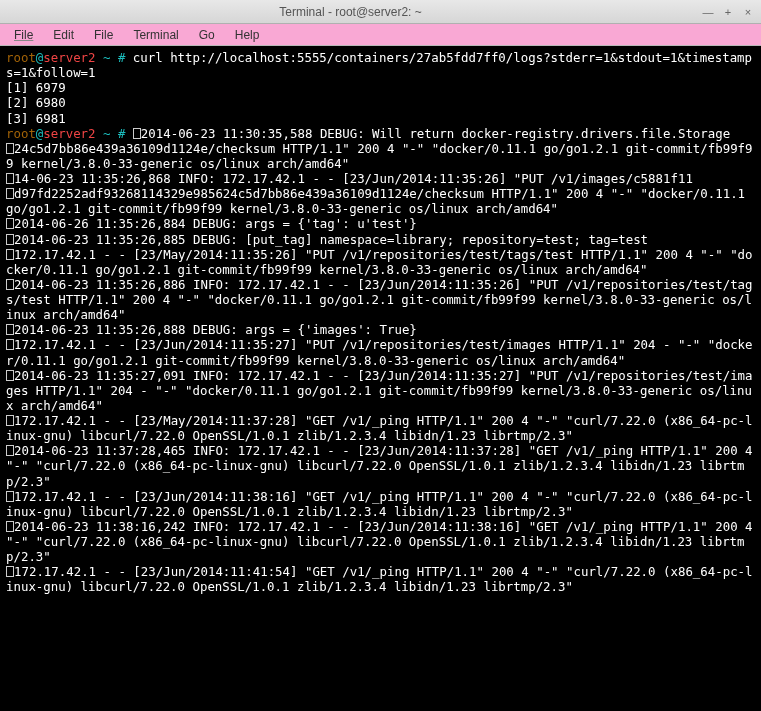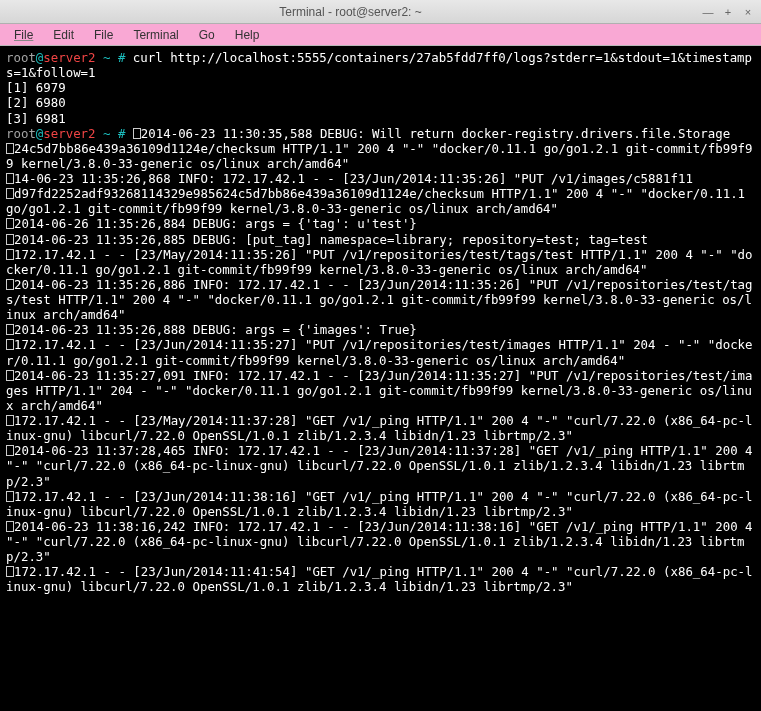--- a/index.html
+++ b/index.html
@@ -52,21 +52,21 @@
   .terminal {
     background: #000;
     color: #fff;
     padding: 4px 6px;
     line-height: 1.22;
     white-space: pre-wrap;
     word-break: break-all;
     height: calc(711px - 24px - 22px);
     overflow: hidden;
   }
-  .p-red { color: #a3a3a3; }
+  .p-red { color: #a16207; }
   .p-cyan { color: #1bbdbd; }
   .p-green { color: #ef4444; }
   .p-white { color: #fff; }
   .box {
     display: inline-block;
     width: 8px; height: 11px;
     border: 1px solid #ccc;
     vertical-align: -1px;
     margin-right: 0px;
   }

